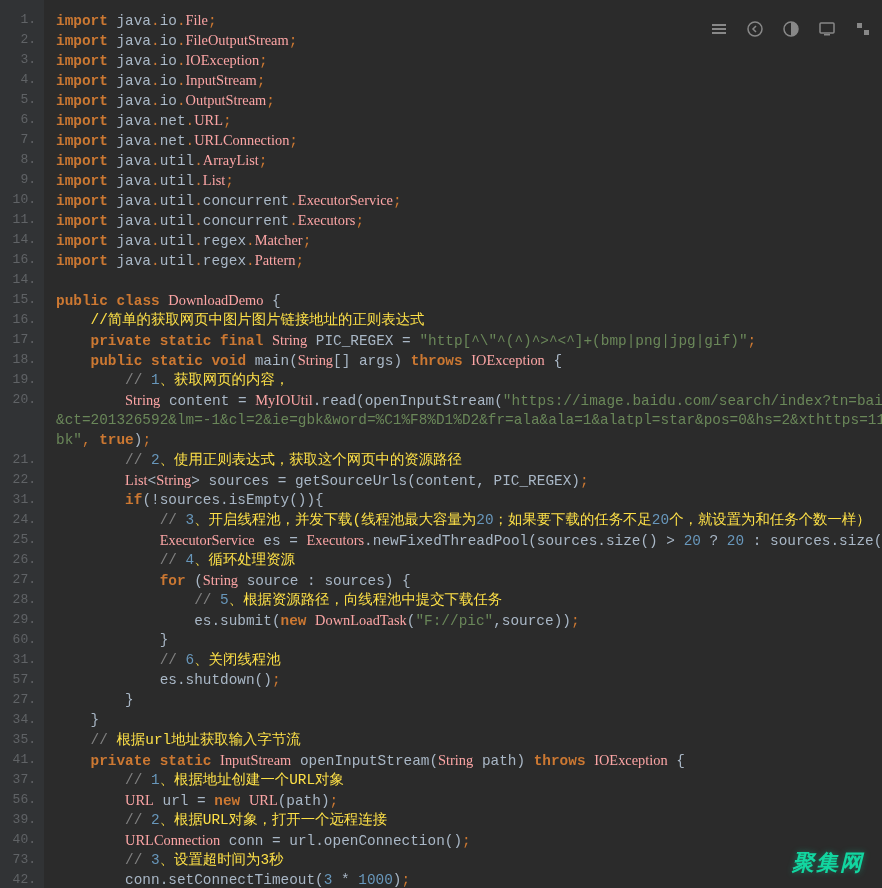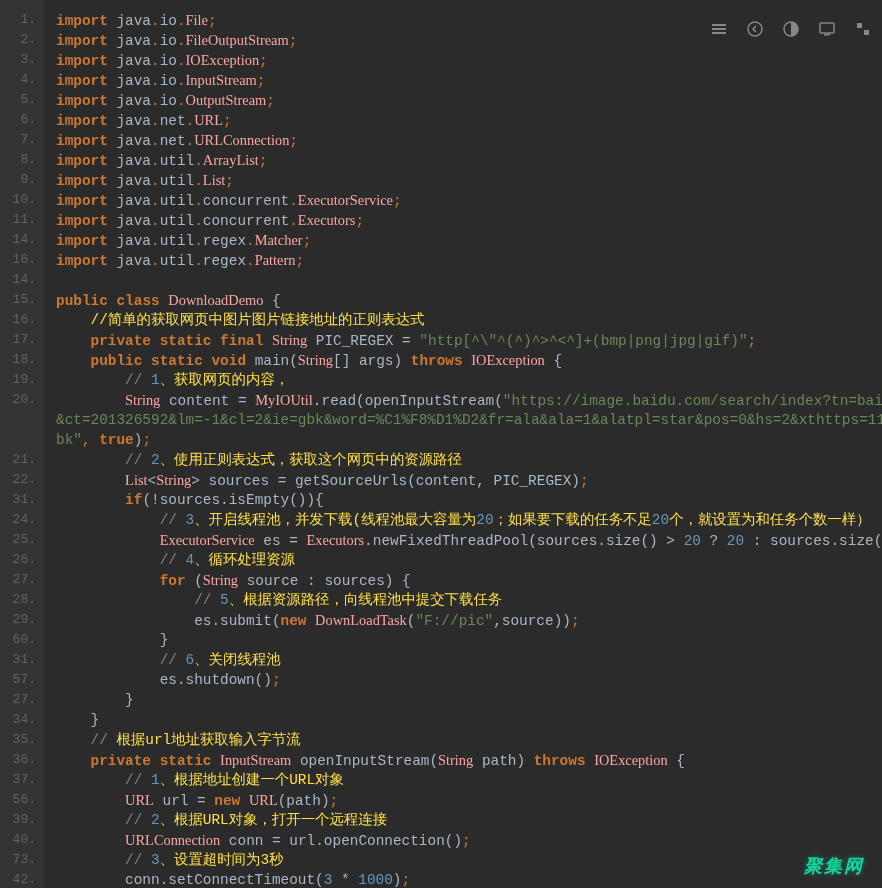--- a/index.html
+++ b/index.html
@@ -63,21 +63,21 @@
 .cmt { color: #808080; }
 .cmt-cn { color: #fde047; }
 .num { color: #6897bb; }
 .punc { color: #cc7832; }
 .plain { color: #a9b7c6; }
 .watermark {
   position: absolute;
   bottom: 10px;
   right: 18px;
   font-family: "Microsoft YaHei", sans-serif;
-  font-size: 18px;
+  font-size: 22px;
   font-weight: bold;
   font-style: italic;
   color: #12d6a0;
   text-shadow: 0 0 6px rgba(18,214,160,0.4);
   letter-spacing: 2px;
 }
 </style>
 </head>
 <body>
 
@@ -147,21 +147,21 @@
       <div>26.</div>
       <div>27.</div>
       <div>28.</div>
       <div>29.</div>
       <div>60.</div>
       <div>31.</div>
       <div>57.</div>
       <div>27.</div>
       <div>34.</div>
       <div>35.</div>
-      <div>36.</div>
+      <div>41.</div>
       <div>37.</div>
       <div>56.</div>
       <div>39.</div>
       <div>40.</div>
       <div>73.</div>
       <div>42.</div>
     </div>
   <div class="code" id="code"><div class="line"><span class="kw">import</span><span class="plain"> java</span><span class="punc">.</span><span class="plain">io</span><span class="punc">.</span><span class="cls">File</span><span class="punc">;</span></div><div class="line"><span class="kw">import</span><span class="plain"> java</span><span class="punc">.</span><span class="plain">io</span><span class="punc">.</span><span class="cls">FileOutputStream</span><span class="punc">;</span></div><div class="line"><span class="kw">import</span><span class="plain"> java</span><span class="punc">.</span><span class="plain">io</span><span class="punc">.</span><span class="cls">IOException</span><span class="punc">;</span></div><div class="line"><span class="kw">import</span><span class="plain"> java</span><span class="punc">.</span><span class="plain">io</span><span class="punc">.</span><span class="cls">InputStream</span><span class="punc">;</span></div><div class="line"><span class="kw">import</span><span class="plain"> java</span><span class="punc">.</span><span class="plain">io</span><span class="punc">.</span><span class="cls">OutputStream</span><span class="punc">;</span></div><div class="line"><span class="kw">import</span><span class="plain"> java</span><span class="punc">.</span><span class="plain">net</span><span class="punc">.</span><span class="cls">URL</span><span class="punc">;</span></div><div class="line"><span class="kw">import</span><span class="plain"> java</span><span class="punc">.</span><span class="plain">net</span><span class="punc">.</span><span class="cls">URLConnection</span><span class="punc">;</span></div><div class="line"><span class="kw">import</span><span class="plain"> java</span><span class="punc">.</span><span class="plain">util</span><span class="punc">.</span><span class="cls">ArrayList</span><span class="punc">;</span></div><div class="line"><span class="kw">import</span><span class="plain"> java</span><span class="punc">.</span><span class="plain">util</span><span class="punc">.</span><span class="cls">List</span><span class="punc">;</span></div><div class="line"><span class="kw">import</span><span class="plain"> java</span><span class="punc">.</span><span class="plain">util</span><span class="punc">.</span><span class="plain">concurrent</span><span class="punc">.</span><span class="cls">ExecutorService</span><span class="punc">;</span></div><div class="line"><span class="kw">import</span><span class="plain"> java</span><span class="punc">.</span><span class="plain">util</span><span class="punc">.</span><span class="plain">concurrent</span><span class="punc">.</span><span class="cls">Executors</span><span class="punc">;</span></div><div class="line"><span class="kw">import</span><span class="plain"> java</span><span class="punc">.</span><span class="plain">util</span><span class="punc">.</span><span class="plain">regex</span><span class="punc">.</span><span class="cls">Matcher</span><span class="punc">;</span></div><div class="line"><span class="kw">import</span><span class="plain"> java</span><span class="punc">.</span><span class="plain">util</span><span class="punc">.</span><span class="plain">regex</span><span class="punc">.</span><span class="cls">Pattern</span><span class="punc">;</span></div><div class="line"></div><div class="line"><span class="kw">public</span><span class="plain"> </span><span class="kw">class</span><span class="plain"> </span><span class="cls">DownloadDemo</span><span class="plain"> {</span></div><div class="line"><span class="plain">    </span><span class="cmt-cn">//简单的获取网页中图片图片链接地址的正则表达式</span></div><div class="line"><span class="plain">    </span><span class="kw">private</span><span class="plain"> </span><span class="kw">static</span><span class="plain"> </span><span class="kw">final</span><span class="plain"> </span><span class="cls">String</span><span class="plain"> PIC_REGEX = </span><span class="str">"http[^\"^(^)^&gt;^&lt;^]+(bmp|png|jpg|gif)"</span><span class="punc">;</span></div><div class="line"><span class="plain">    </span><span class="kw">public</span><span class="plain"> </span><span class="kw">static</span><span class="plain"> </span><span class="kw">void</span><span class="plain"> main(</span><span class="cls">String</span><span class="plain">[] args) </span><span class="kw">throws</span><span class="plain"> </span><span class="cls">IOException</span><span class="plain"> {</span></div><div class="line"><span class="plain">        </span><span class="cmt">// </span><span class="num">1</span><span class="cmt-cn">、获取网页的内容，</span></div><div class="line"><span class="plain">        </span><span class="cls">String</span><span class="plain"> content = </span><span class="cls">MyIOUtil</span><span class="plain">.read(openInputStream(</span><span class="str">"https://image.baidu.com/search/index?tn=baiduimage</span></div><div class="line"><span class="str">&amp;ct=201326592&amp;lm=-1&amp;cl=2&amp;ie=gbk&amp;word=%C1%F8%D1%D2&amp;fr=ala&amp;ala=1&amp;alatpl=star&amp;pos=0&amp;hs=2&amp;xthttps=111111"</span></div><div class="line"><span class="str">bk"</span><span class="punc">,</span><span class="plain"> </span><span class="kw">true</span><span class="plain">)</span><span class="punc">;</span></div><div class="line"><span class="plain">        </span><span class="cmt">// </span><span class="num">2</span><span class="cmt-cn">、使用正则表达式，获取这个网页中的资源路径</span></div><div class="line"><span class="plain">        </span><span class="cls">List</span><span class="plain">&lt;</span><span class="cls">String</span><span class="plain">&gt; sources = getSourceUrls(content, PIC_REGEX)</span><span class="punc">;</span></div><div class="line"><span class="plain">        </span><span class="kw">if</span><span class="plain">(!sources.isEmpty()){</span></div><div class="line"><span class="plain">            </span><span class="cmt">// </span><span class="num">3</span><span class="cmt-cn">、开启线程池，并发下载(线程池最大容量为</span><span class="num">20</span><span class="cmt-cn">；如果要下载的任务不足</span><span class="num">20</span><span class="cmt-cn">个，就设置为和任务个数一样）</span></div><div class="line"><span class="plain">            </span><span class="cls">ExecutorService</span><span class="plain"> es = </span><span class="cls">Executors</span><span class="plain">.newFixedThreadPool(sources.size() &gt; </span><span class="num">20</span><span class="plain"> ? </span><span class="num">20</span><span class="plain"> : sources.size())</span></div><div class="line"><span class="plain">            </span><span class="cmt">// </span><span class="num">4</span><span class="cmt-cn">、循环处理资源</span></div><div class="line"><span class="plain">            </span><span class="kw">for</span><span class="plain"> (</span><span class="cls">String</span><span class="plain"> source : sources) {</span></div><div class="line"><span class="plain">                </span><span class="cmt">// </span><span class="num">5</span><span class="cmt-cn">、根据资源路径，向线程池中提交下载任务</span></div><div class="line"><span class="plain">                es.submit(</span><span class="kw">new</span><span class="plain"> </span><span class="cls">DownLoadTask</span><span class="plain">(</span><span class="str">"F://pic"</span><span class="plain">,source))</span><span class="punc">;</span></div><div class="line"><span class="plain">            }</span></div><div class="line"><span class="plain">            </span><span class="cmt">// </span><span class="num">6</span><span class="cmt-cn">、关闭线程池</span></div><div class="line"><span class="plain">            es.shutdown()</span><span class="punc">;</span></div><div class="line"><span class="plain">        }</span></div><div class="line"><span class="plain">    }</span></div><div class="line"><span class="plain">    </span><span class="cmt">// </span><span class="cmt-cn">根据url地址获取输入字节流</span></div><div class="line"><span class="plain">    </span><span class="kw">private</span><span class="plain"> </span><span class="kw">static</span><span class="plain"> </span><span class="cls">InputStream</span><span class="plain"> openInputStream(</span><span class="cls">String</span><span class="plain"> path) </span><span class="kw">throws</span><span class="plain"> </span><span class="cls">IOException</span><span class="plain"> {</span></div><div class="line"><span class="plain">        </span><span class="cmt">// </span><span class="num">1</span><span class="cmt-cn">、根据地址创建一个URL对象</span></div><div class="line"><span class="plain">        </span><span class="cls">URL</span><span class="plain"> url = </span><span class="kw">new</span><span class="plain"> </span><span class="cls">URL</span><span class="plain">(path)</span><span class="punc">;</span></div><div class="line"><span class="plain">        </span><span class="cmt">// </span><span class="num">2</span><span class="cmt-cn">、根据URL对象，打开一个远程连接</span></div><div class="line"><span class="plain">        </span><span class="cls">URLConnection</span><span class="plain"> conn = url.openConnection()</span><span class="punc">;</span></div><div class="line"><span class="plain">        </span><span class="cmt">// </span><span class="num">3</span><span class="cmt-cn">、设置超时间为3秒</span></div><div class="line"><span class="plain">        conn.setConnectTimeout(</span><span class="num">3</span><span class="plain"> * </span><span class="num">1000</span><span class="plain">)</span><span class="punc">;</span></div></div>
 </div>
 

